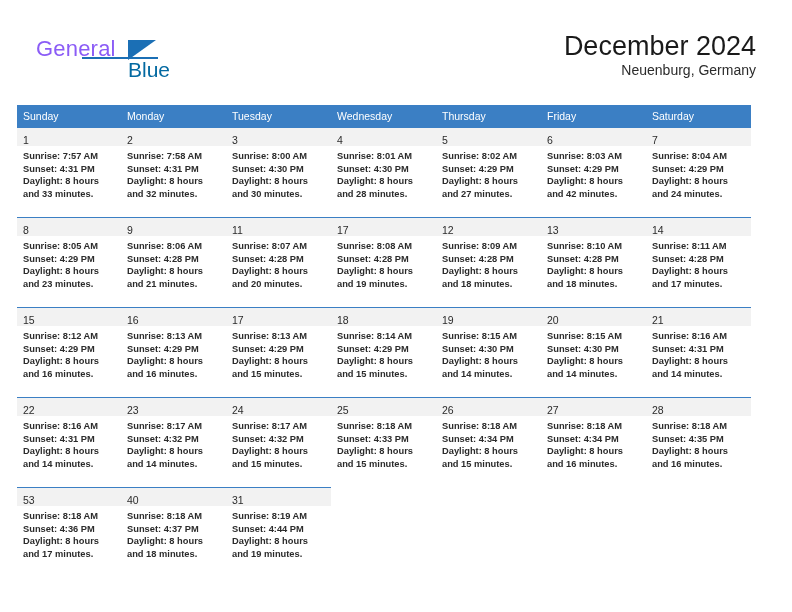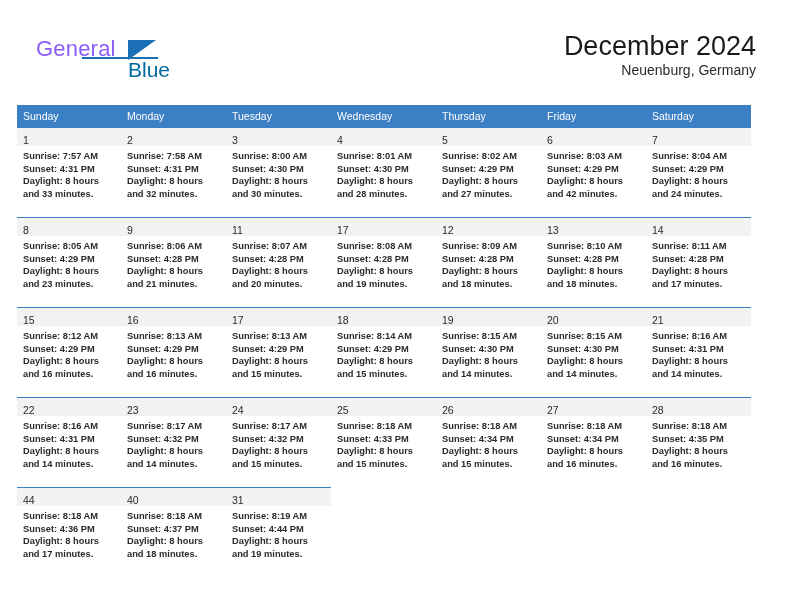--- a/index.html
+++ b/index.html
@@ -508,21 +508,21 @@
                   <div>Sunset: 4:35 PM</div>
                   <div>Daylight: 8 hours</div>
                   <div>and 16 minutes.</div>
                 </div>
               </div>
             </td>
           </tr>
           <tr>
             <td>
               <div class="cell">
-                <div class="daynum-band"><span class="daynum">44</span></div>
+                <div class="daynum-band"><span class="daynum">53</span></div>
                 <div class="detail">
                   <div>Sunrise: 8:18 AM</div>
                   <div>Sunset: 4:36 PM</div>
                   <div>Daylight: 8 hours</div>
                   <div>and 17 minutes.</div>
                 </div>
               </div>
             </td>
             <td>
               <div class="cell">

